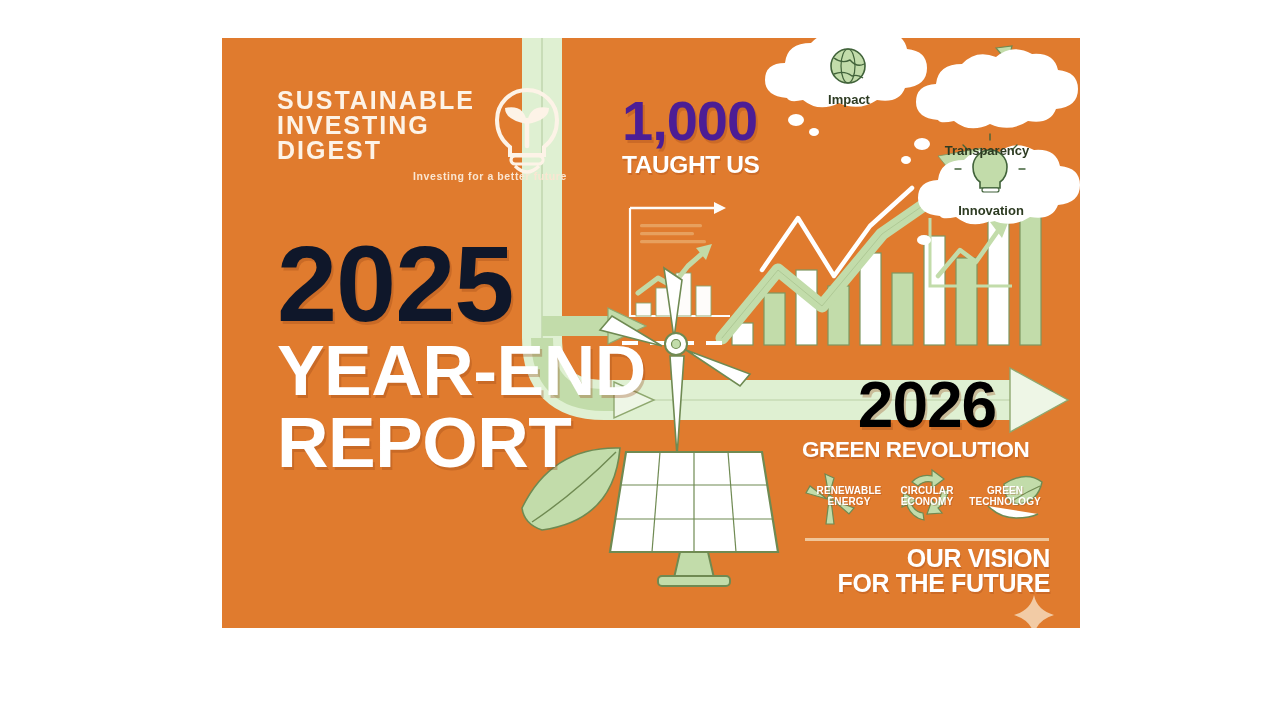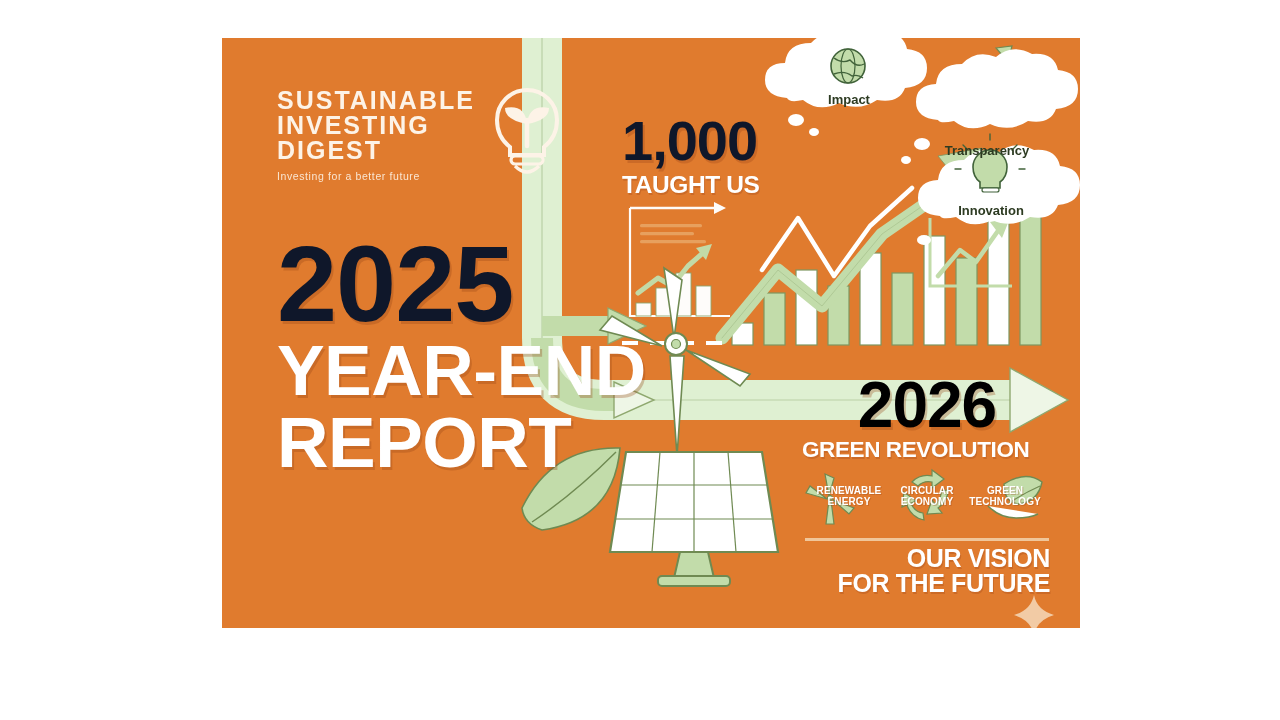--- a/index.html
+++ b/index.html
@@ -32,21 +32,22 @@
     line-height:25px;
     letter-spacing:2.0px;
     font-family:"Liberation Sans", sans-serif;
   }
   #logo .brand div { white-space:nowrap; }
   #logo .tagline {
     margin-top:7px;
     color:#fae6d2;
     font-size:10.5px;
     letter-spacing:0.6px;
-    font-weight:400;
+    font-weight:700;
+    text-align:right;
   }
   #logo .bulb { position:absolute; right:-6px; top:-4px; }
 
   
   #title { position:absolute; left:55px; top:200px; width:380px; }
   #title .year {
     color:#0f172a;
     font-size:108px;
     line-height:92px;
     font-weight:700;
@@ -63,27 +64,26 @@
     text-shadow:2px 3px 0 rgba(150,66,20,.30);
     transform:scaleX(1.02);
     transform-origin:left center;
   }
   #title .l2 { margin-top:6px; }
   #title .l3 { margin-top:2px; }
 
   
   #subs { position:absolute; left:400px; top:58px; width:180px; }
   #subs .num {
-    color:#0f172a;
+    color:#4c1d95;
     font-size:56px;
     line-height:50px;
     font-weight:700;
     letter-spacing:-1px;
     text-shadow:2px 3px 0 rgba(150,66,20,.28);
-    margin-top:20px;
   }
   #subs .cap {
     color:#ffffff;
     font-size:24.5px;
     line-height:25px;
     font-weight:700;
     letter-spacing:-0.4px;
     margin-top:6px;
     text-shadow:1px 2px 0 rgba(150,66,20,.28);
   }

